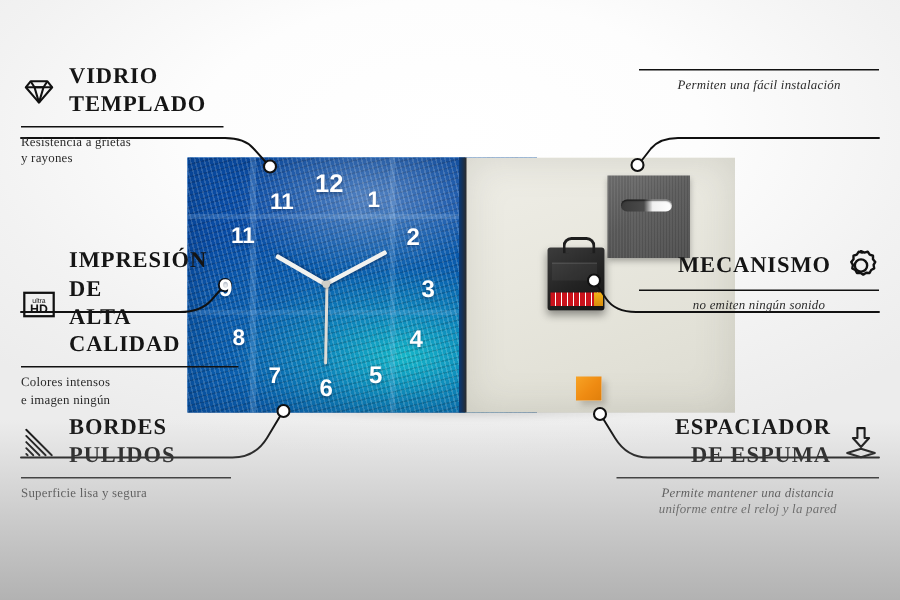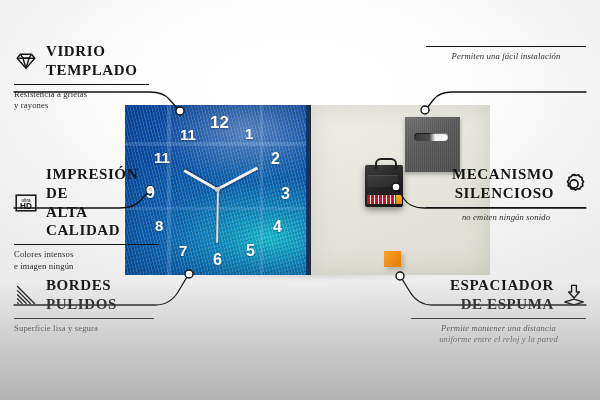--- a/index.html
+++ b/index.html
@@ -266,21 +266,20 @@
 
   <div class="callout co-right" style="right:14px;top:42px;width:160px;">
     <div class="co-rule"></div>
     <div class="co-desc">Permiten una fácil instalación</div>
   </div>
 
   <div class="callout co-right" style="right:14px;top:165px;width:160px;">
     <div class="co-head">
       <div>
         <div class="co-title">MECANISMO</div>
-        <div class="co-title">SILENCIOSO</div>
       </div>
       <span class="ico">
         <svg viewBox="0 0 24 24">
           <g fill="none" stroke="#111" stroke-width="1.6" stroke-linejoin="round">
             <path d="M12 2.4 l2.3 1.0 2.2 -0.6 1.3 2.0 2.2 0.7 0.0 2.3 1.5 1.8 -1.1 2.0 0.4 2.3 -2.0 1.1 -1.1 2.0 -2.3 -0.2 -1.9 1.3 -1.9 -1.3 -2.3 0.2 -1.1 -2.0 -2.0 -1.1 0.4 -2.3 -1.1 -2.0 1.5 -1.8 0.0 -2.3 2.2 -0.7 1.3 -2.0 2.2 0.6 Z"></path>
             <circle cx="12" cy="12" r="4.1"></circle>
           </g>
         </svg>
       </span>
     </div>

